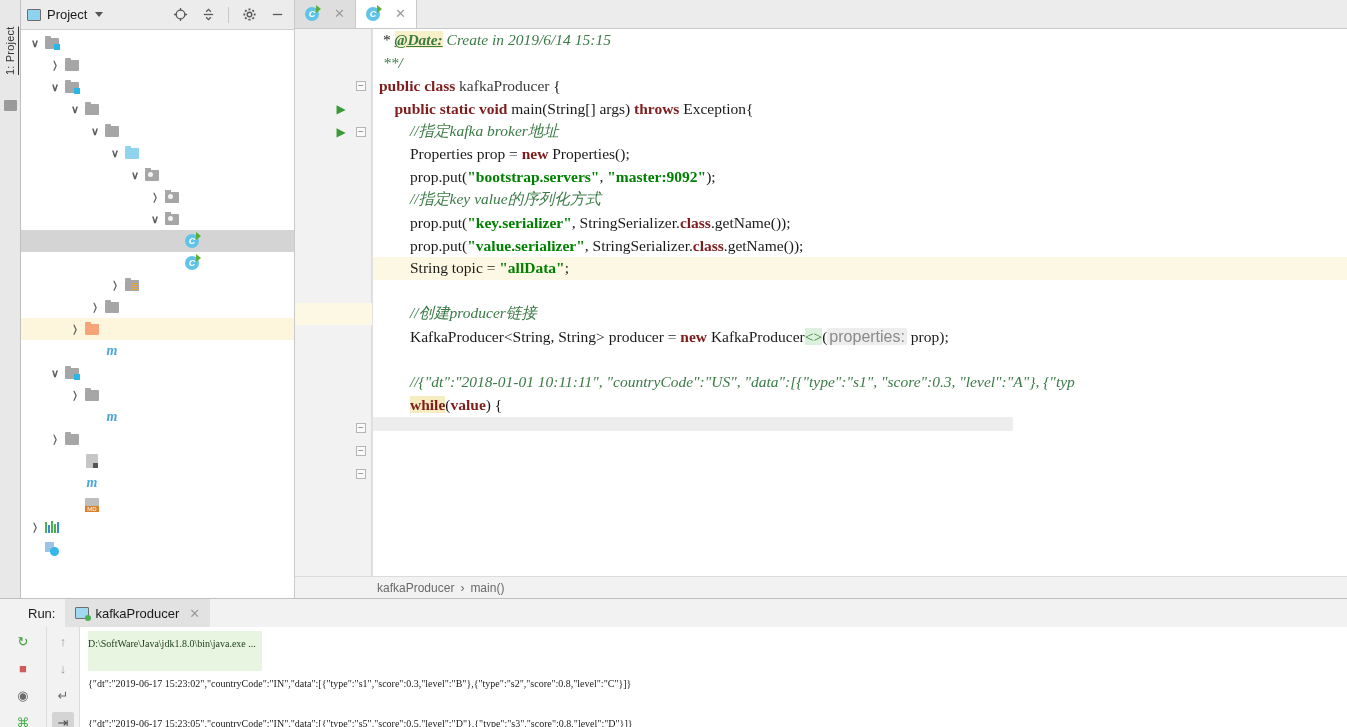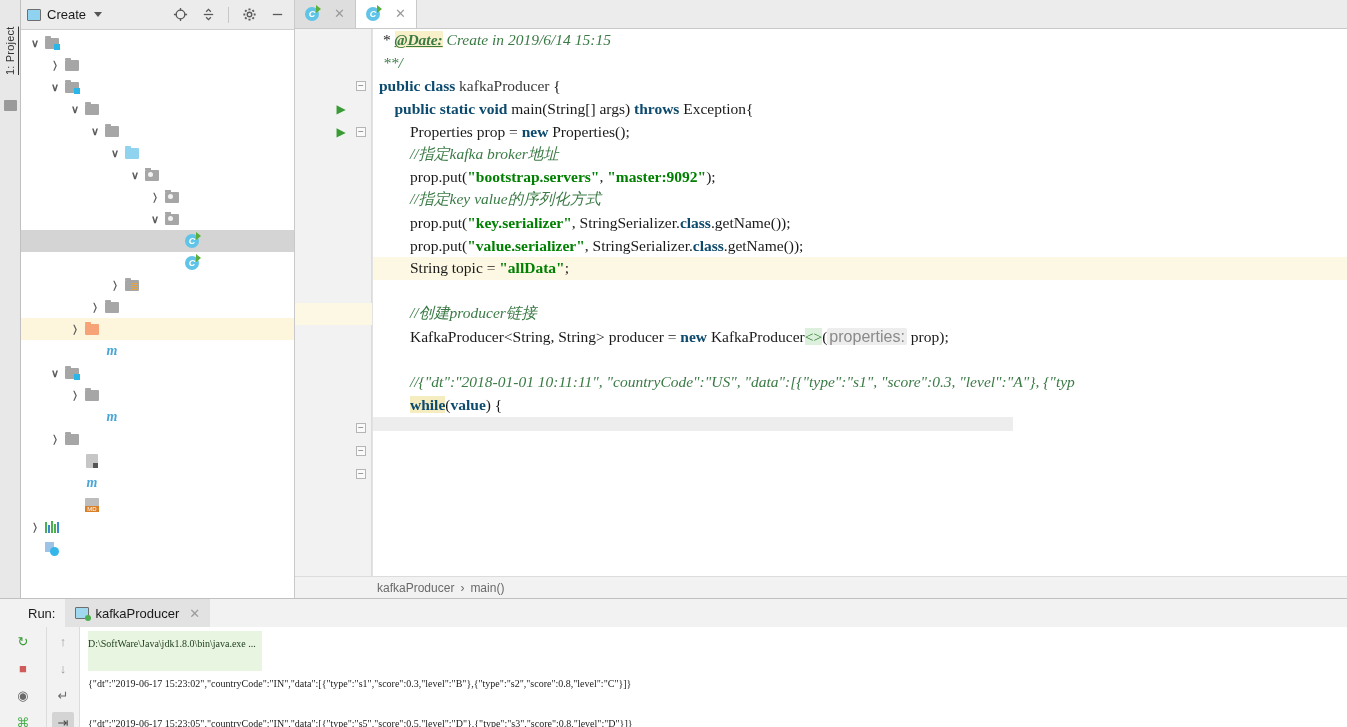--- a/index.html
+++ b/index.html
@@ -108,21 +108,21 @@
   .lnum { width: 36px; text-align: right; padding-right: 6px; color: #9a9a9a;
     font-family: "Liberation Serif", serif; font-size: 14px; }
   .lnum.hl { color: #8a8a6a; }
   .run-mark { width: 20px; text-align: center; color: #3a9b35; font-size: 12px; }
   .fold-mark { width: 20px; text-align: center; color: #9a9a9a; font-size: 10px; }
   .fold-sq { display:inline-block; width:10px; height:10px; border:1px solid #b5b5b5; background:#fafafa;
     line-height:8px; font-size:10px; color:#777; text-align:center; }
 
   .code-txt { font-family: "Liberation Serif", serif; font-size: 15.5px; color: #1a1a1a;
     white-space: pre; padding-left: 6px; }
-  .kw { color: #0c4a6e; font-weight: bold; }
+  .kw { color: #7f1d1d; font-weight: bold; }
   .str { color: #008000; font-weight: bold; }
   .cmt { color: #3a7a45; font-style: italic; }
   .cmtb { color: #3a7a45; font-style: italic; font-weight: bold; text-decoration: underline; background:#f7f0c8; }
   .hint { color: #8a8a8a; background: #ededed; font-size: 16px; font-family: "Liberation Sans", sans-serif;
     padding: 0 2px; border-radius: 2px; }
   .diam { color: #2a7a2a; background: #ddf0dd; }
   .whl { background: #f5ecc0; }
   .cls-nm { color: #3a3a3a; }
 
   .gutter-line { position: absolute; right: 0; top: 0; bottom: 0; width: 1px; background: #dcdcdc; }
@@ -166,21 +166,21 @@
 
     <div class="tool-strip">
       <div class="vert-label">1: Project</div>
       <div class="strip-icon"></div>
     </div>
 
     <div class="project-panel">
       <div class="project-header">
         <div class="ph-title">
           <span class="ph-box"></span>
-          <span>Create</span>
+          <span>Project</span>
           <span class="ph-caret"></span>
         </div>
         <div class="ph-spacer"></div>
         <div class="ph-btn">
           <svg width="15" height="15" viewBox="0 0 16 16">
               <circle cx="8" cy="8" r="4.6" fill="none" stroke="#5a5a5a" stroke-width="1.4"></circle>
               <path d="M8 1v3M8 12v3M1 8h3M12 8h3" stroke="#5a5a5a" stroke-width="1.4"></path>
             </svg>
         </div>
         <div class="ph-btn">
@@ -543,24 +543,24 @@
             <div class="ln-row">
               <span class="code-txt"><span class="cmt"> **/</span></span>
             </div>
             <div class="ln-row">
               <span class="code-txt"><span class="kw">public class</span> <span class="cls-nm">kafkaProducer</span> {</span>
             </div>
             <div class="ln-row">
               <span class="code-txt">    <span class="kw">public static void</span> main(String[] args) <span class="kw">throws</span> Exception{</span>
             </div>
             <div class="ln-row">
+              <span class="code-txt">        <span class="cmt">//指定kafka broker地址</span></span>
+            </div>
+            <div class="ln-row">
               <span class="code-txt">        Properties prop = <span class="kw">new</span> Properties();</span>
-            </div>
-            <div class="ln-row">
-              <span class="code-txt">        <span class="cmt">//指定kafka broker地址</span></span>
             </div>
             <div class="ln-row">
               <span class="code-txt">        prop.put(<span class="str">"bootstrap.servers"</span>, <span class="str">"master:9092"</span>);</span>
             </div>
             <div class="ln-row">
               <span class="code-txt">        <span class="cmt">//指定key value的序列化方式</span></span>
             </div>
             <div class="ln-row">
               <span class="code-txt">        prop.put(<span class="str">"key.serializer"</span>, StringSerializer.<span class="kw">class</span>.getName());</span>
             </div>

